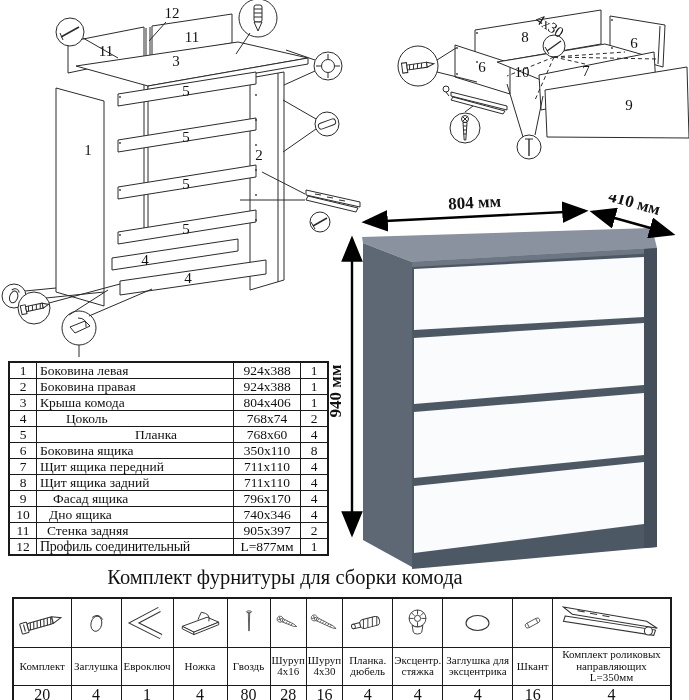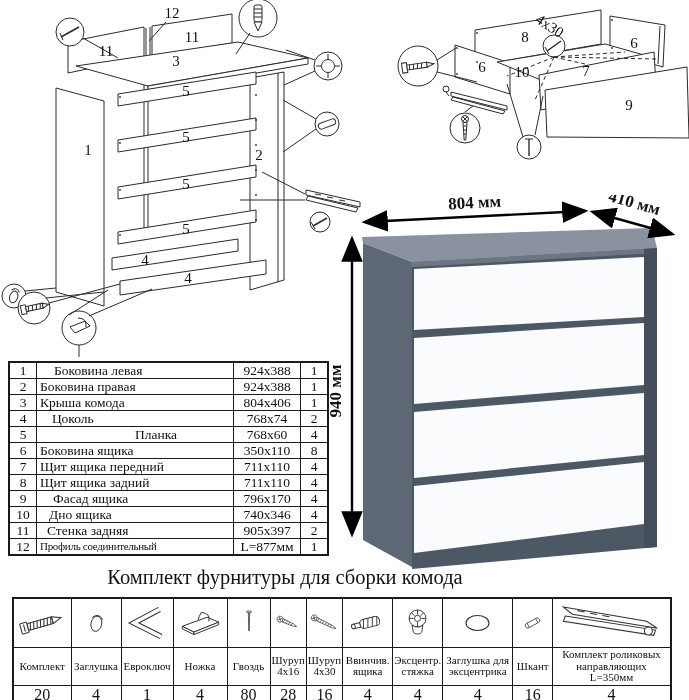--- a/index.html
+++ b/index.html
@@ -18,21 +18,21 @@
     border:2px solid #1a1a1a;background:#fff;
   }
   #parts-table td{
     border:1px solid #1a1a1a;font-size:13.5px;line-height:1;height:15px;
     padding:0 2px;white-space:nowrap;
   }
   #parts-table td.c-num{width:22px;text-align:center}
   #parts-table td.c-name{width:150px;text-align:left}
   #parts-table td.c-size{width:62px;text-align:center}
   #parts-table td.c-qty{width:22px;text-align:center}
-  #parts-table td.small-text{font-size:11px;letter-spacing:-0.3px}
+  #parts-table td.small-text{font-size:14px;letter-spacing:-0.3px}
 
   
   #hardware-title{
     position:absolute;left:0;top:566px;width:570px;text-align:center;
     font-size:20.5px;
   }
   #hardware-table{
     position:absolute;left:12px;top:597px;border-collapse:collapse;
     border:2px solid #1a1a1a;background:#fff;table-layout:fixed;
   }
@@ -283,39 +283,39 @@
     <text x="145" y="13" transform="rotate(-3 145 13)">804 мм</text>
     <text x="303" y="13" transform="rotate(16 303 13)">410 мм</text>
     <text x="11" y="196" transform="rotate(-90 11 196)">940 мм</text>
   </g>
 </svg>
 
 <table id="parts-table">
   <tbody>
       <tr>
         <td class="c-num">1</td>
-        <td class="c-name" style="padding-left: 17px;">Боковина левая</td>
+        <td class="c-name" style="padding-left: 3px;">Боковина левая</td>
         <td class="c-size">924x388</td>
         <td class="c-qty">1</td>
       </tr>
       <tr>
         <td class="c-num">2</td>
         <td class="c-name" style="padding-left: 3px;">Боковина правая</td>
         <td class="c-size">924x388</td>
         <td class="c-qty">1</td>
       </tr>
       <tr>
         <td class="c-num">3</td>
         <td class="c-name" style="padding-left: 3px; margin-top: 12px;">Крыша комода</td>
         <td class="c-size">804x406</td>
         <td class="c-qty">1</td>
       </tr>
       <tr>
         <td class="c-num">4</td>
-        <td class="c-name" style="padding-left: 15px;">Цоколь</td>
+        <td class="c-name" style="padding-left: 29px;">Цоколь</td>
         <td class="c-size">768x74</td>
         <td class="c-qty">2</td>
       </tr>
       <tr>
         <td class="c-num">5</td>
         <td class="c-name" style="padding-left: 44px; text-align: center;">Планка</td>
         <td class="c-size">768x60</td>
         <td class="c-qty">4</td>
       </tr>
       <tr>
@@ -507,21 +507,21 @@
         </td>
       </tr>
       <tr class="r-name">
         <td>Комплект</td>
         <td>Заглушка</td>
         <td>Евроключ</td>
         <td>Ножка</td>
         <td>Гвоздь</td>
         <td>Шуруп 4x16</td>
         <td>Шуруп 4x30</td>
-        <td>Ввинчив. ящика</td>
+        <td>Планка. дюбель</td>
         <td>Эксцентр. стяжка</td>
         <td>Заглушка для эксцентрика</td>
         <td>Шкант</td>
         <td>Комплект роликовых направляющих L=350мм</td>
       </tr>
       <tr class="r-qty">
         <td>20</td>
         <td>4</td>
         <td>1</td>
         <td>4</td>

